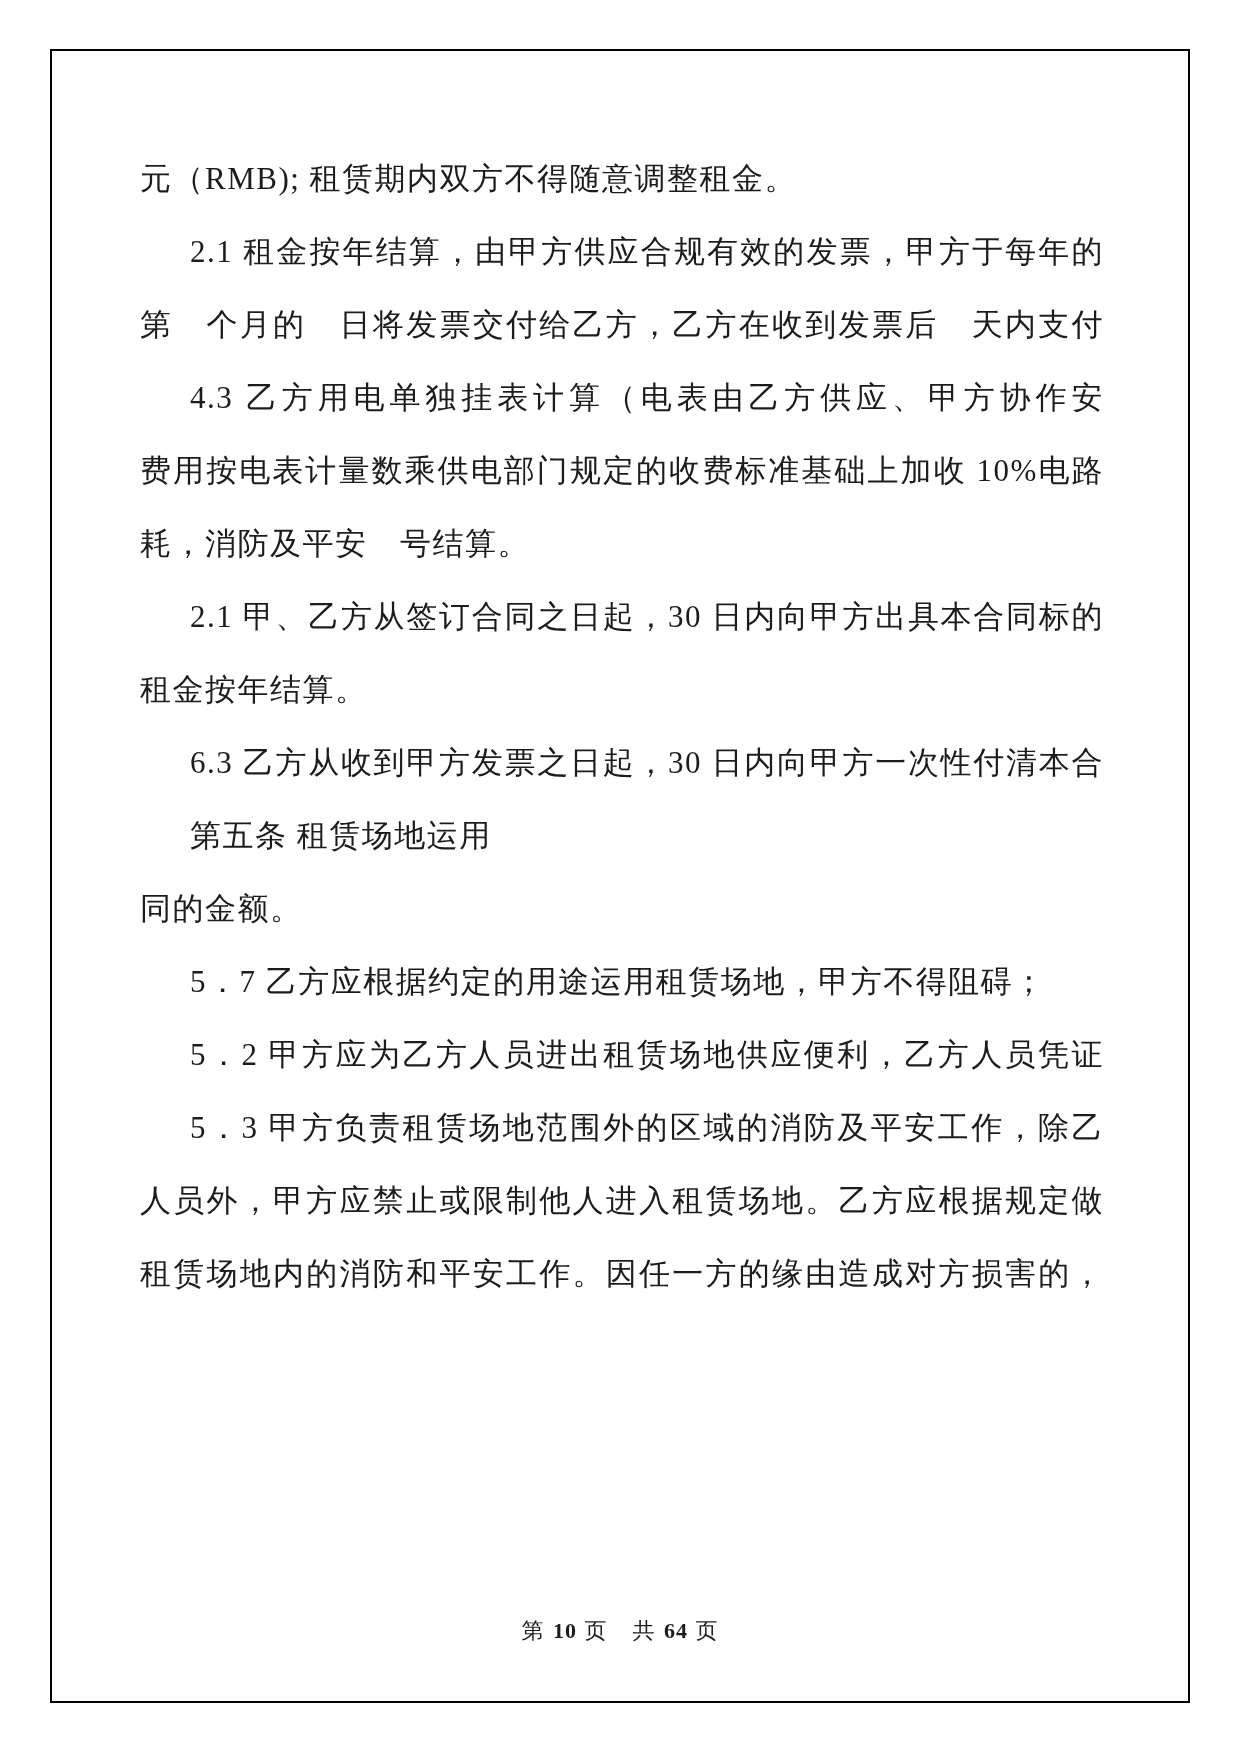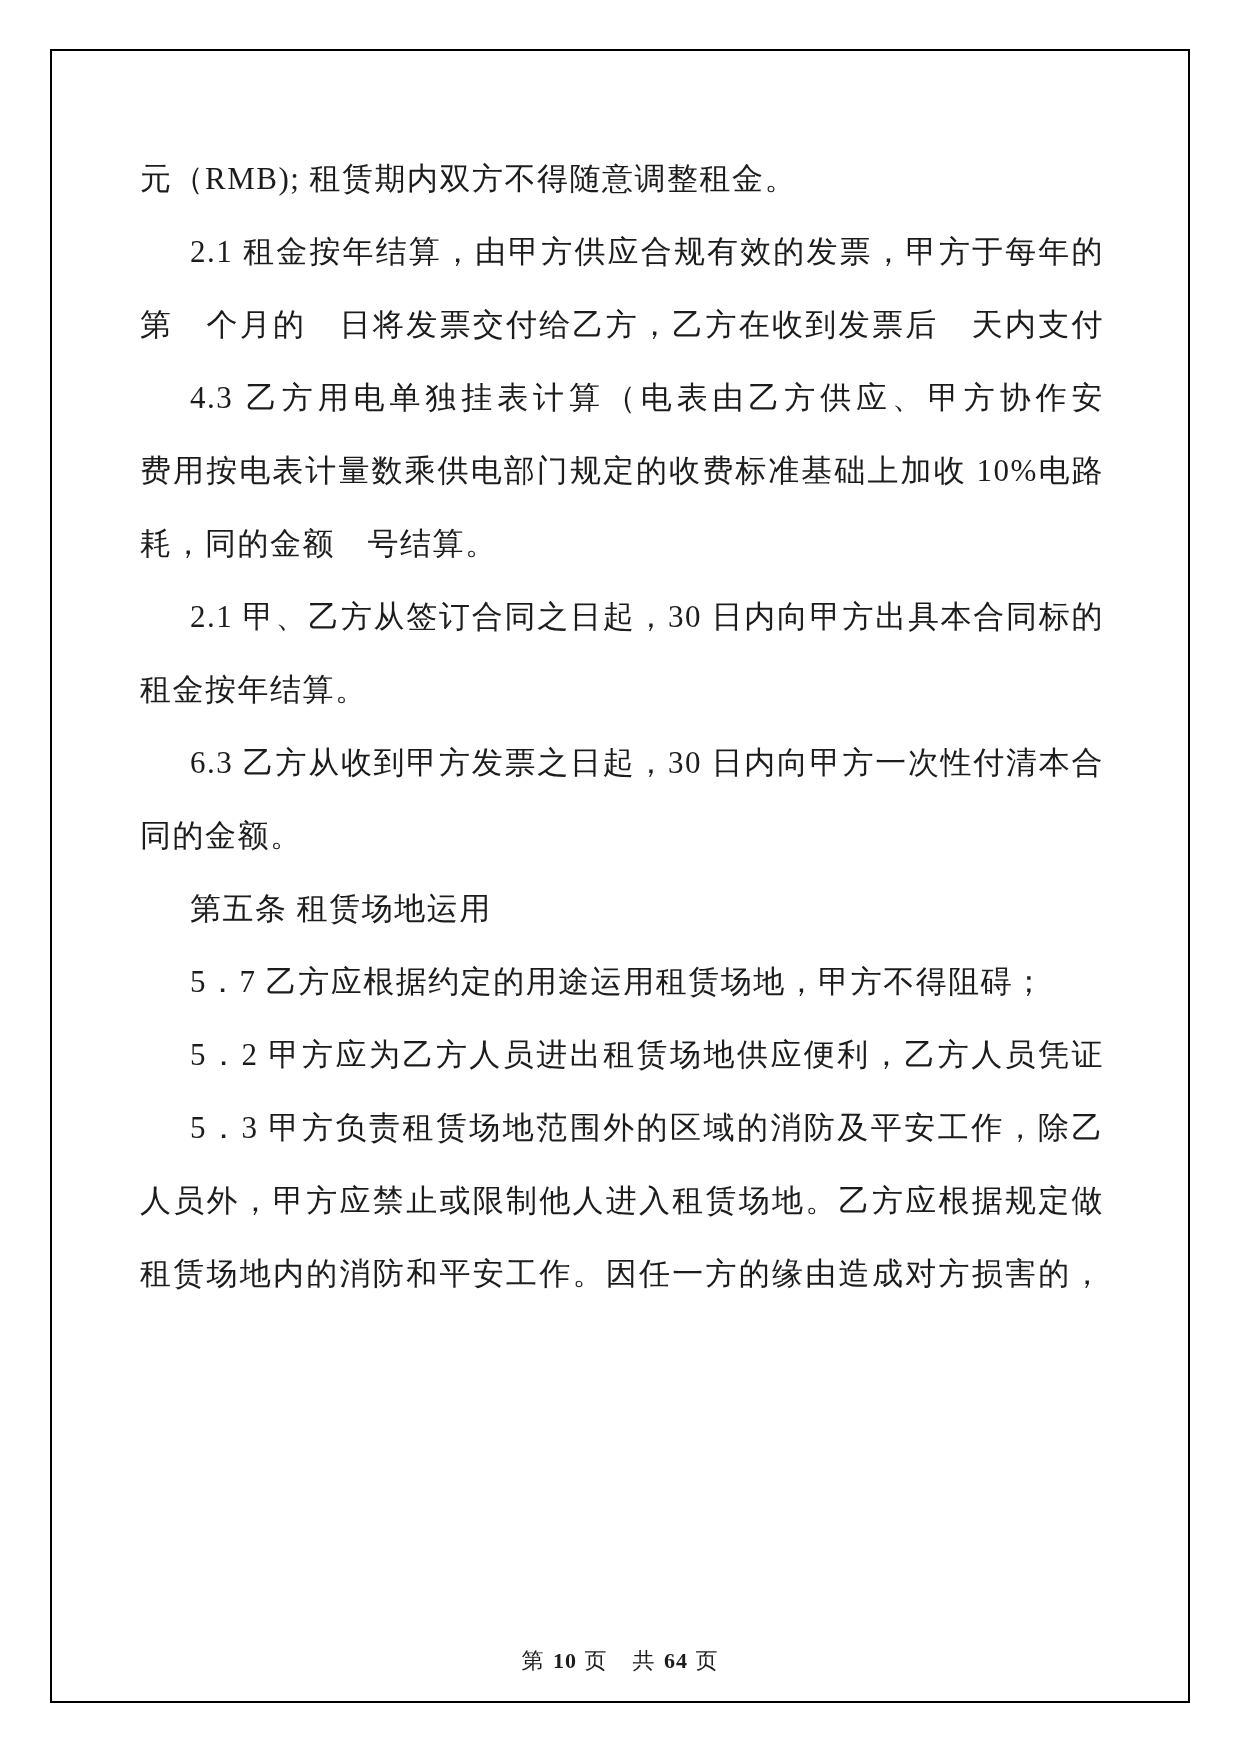--- a/index.html
+++ b/index.html
@@ -47,44 +47,43 @@
   }
   .footer {
     position: absolute;
     left: 0;
     right: 0;
     top: 1616px;
     text-align: center;
     font-size: 22px;
     letter-spacing: 2px;
     color: #1c1c1c;
-    margin-top: 30px;
   }
   .footer .num {
     font-weight: bold;
     letter-spacing: 1px;
   }
 </style>
 </head>
 <body>
 
 <div class="page-border"></div>
 
 <div class="content">
     <div class="line">元（RMB); 租赁期内双方不得随意调整租金。</div>
     <div class="line indent justify">2.1 租金按年结算，由甲方供应合规有效的发票，甲方于每年的</div>
     <div class="line justify">第　个月的　日将发票交付给乙方，乙方在收到发票后　天内支付租金。</div>
     <div class="line indent justify">4.3 乙方用电单独挂表计算（电表由乙方供应、甲方协作安装），</div>
     <div class="line justify">费用按电表计量数乘供电部门规定的收费标准基础上加收 10%电路损</div>
-    <div class="line">耗，同的金额　号结算。</div>
+    <div class="line">耗，消防及平安　号结算。</div>
     <div class="line indent justify">2.1 甲、乙方从签订合同之日起，30 日内向甲方出具本合同标的</div>
     <div class="line">租金按年结算。</div>
     <div class="line indent justify">6.3 乙方从收到甲方发票之日起，30 日内向甲方一次性付清本合</div>
+    <div class="line indent">第五条 租赁场地运用</div>
     <div class="line">同的金额。</div>
-    <div class="line indent">第五条 租赁场地运用</div>
     <div class="line indent">5．7 乙方应根据约定的用途运用租赁场地，甲方不得阻碍；</div>
     <div class="line indent justify">5．2 甲方应为乙方人员进出租赁场地供应便利，乙方人员凭证件</div>
     <div class="line indent justify">5．3 甲方负责租赁场地范围外的区域的消防及平安工作，除乙方</div>
     <div class="line justify">人员外，甲方应禁止或限制他人进入租赁场地。乙方应根据规定做好</div>
     <div class="line justify">租赁场地内的消防和平安工作。因任一方的缘由造成对方损害的，均</div>
   </div>
 
 <div class="footer">
   <span>第 </span><span class="num">10</span><span> 页　共 </span><span class="num">64</span><span> 页</span>
 </div>

